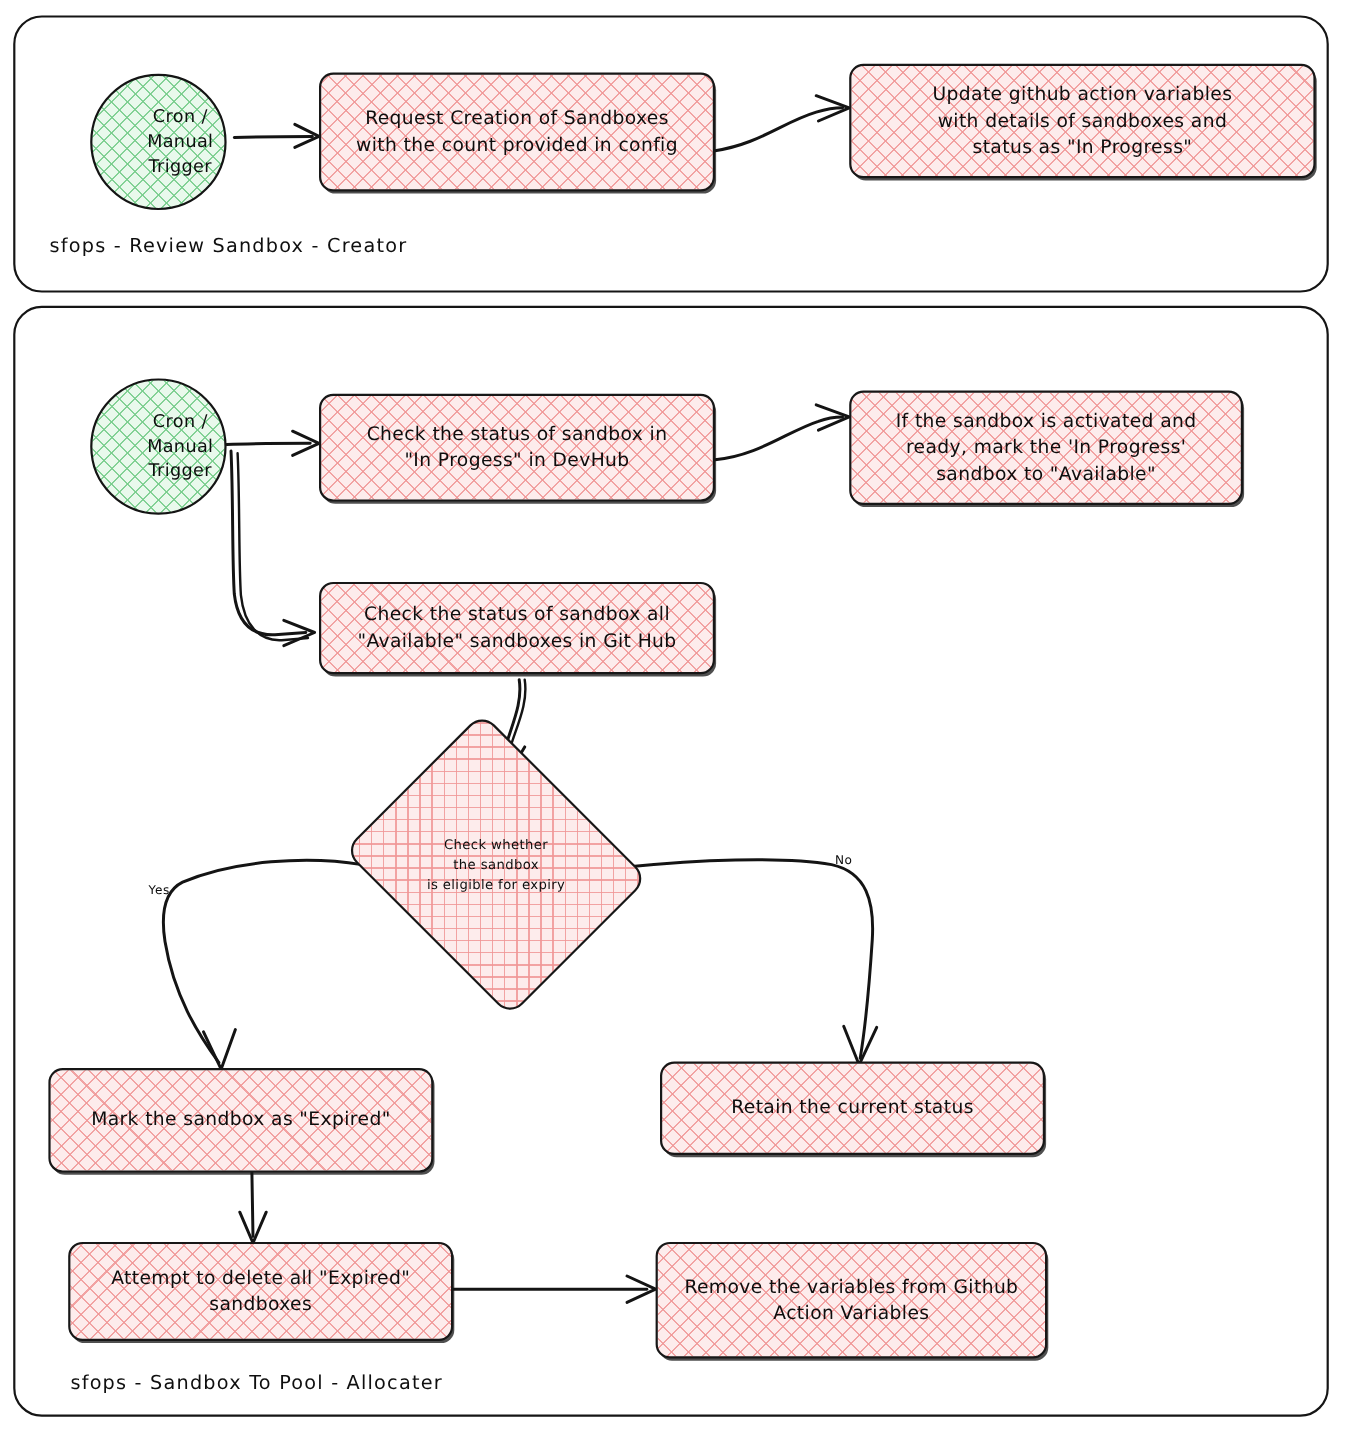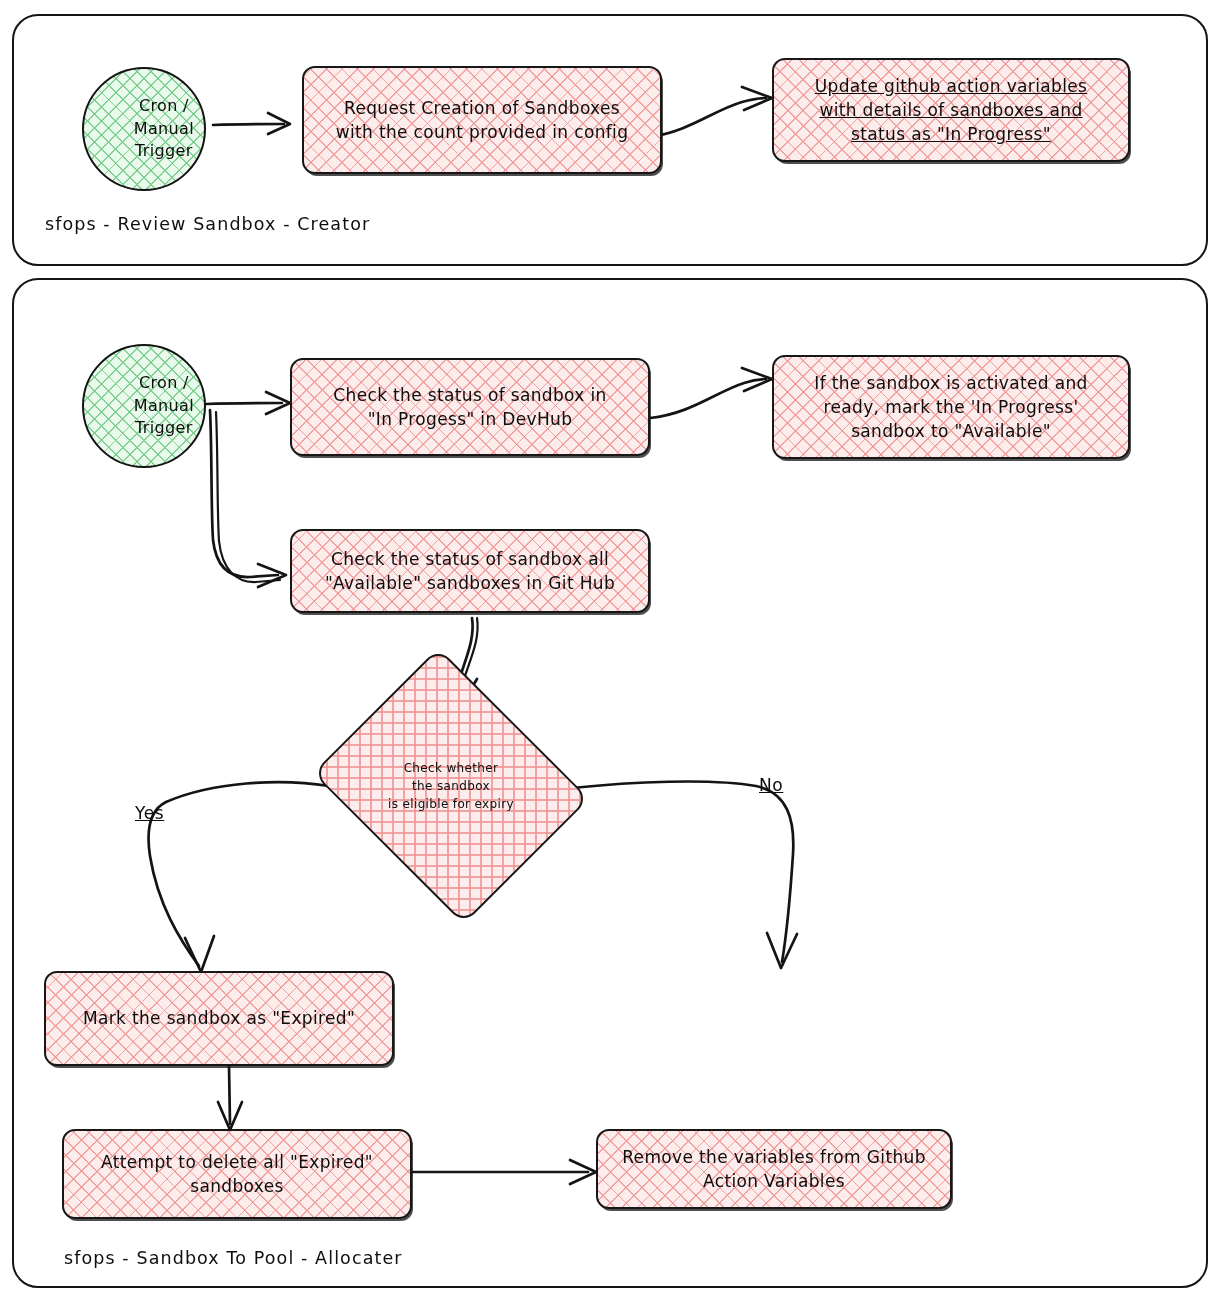--- a/index.html
+++ b/index.html
@@ -78,25 +78,24 @@
     transform:rotate(45deg);
     border:2.5px solid #171717;
     border-radius:16px;
     box-sizing:border-box;
     z-index:1;
   }
   .diamond .txt{font-size:12px;line-height:1.5;}
 
   .edge-label{
     position:absolute;
-    font-size:17px;
+    font-size:11px;
     color:#0c0c0c;
     letter-spacing:.6px;
     pointer-events:auto;
-    text-decoration:underline;
   }
 
   path.edge{fill:none;stroke:#141414;stroke-width:2.7;stroke-linecap:round;stroke-linejoin:round;}
   path.edge-thin{fill:none;stroke:#141414;stroke-width:2.2;stroke-linecap:round;}
 </style>
 </head>
 <body>
 
 <div id="stage">
 
@@ -144,26 +143,26 @@
   </svg>
 
   <div class="node-layer">
 
     <div class="node circle" style="left:82px;top:67px;width:124px;height:124px;">
       <div class="txt">Cron /
 Manual
 Trigger</div>
     </div>
 
-    <div class="node box" style="left:302px;top:66px;width:360px;height:108px;">
+    <div class="node box" style="left:290px;top:66px;width:360px;height:108px;">
       <div class="txt">Request Creation of Sandboxes
 with the count provided in config</div>
     </div>
 
-    <div class="node box" style="left:772px;top:58px;width:358px;height:104px;text-decoration:underline;">
+    <div class="node box" style="left:772px;top:58px;width:424px;height:104px;">
       <div class="txt">Update github action variables
 with details of sandboxes and
 status as "In Progress"</div>
     </div>
 
     <div class="node circle" style="left:82px;top:344px;width:124px;height:124px;">
       <div class="txt">Cron /
 Manual
 Trigger</div>
     </div>
@@ -188,27 +187,30 @@
       <div class="dia-shape"></div>
       <div class="txt">Check whether
 the sandbox
 is eligible for expiry</div>
     </div>
 
     <div class="node box" style="left:44px;top:971px;width:350px;height:95px;">
       <div class="txt">Mark the sandbox as "Expired"</div>
     </div>
 
+    <div class="node box" style="left:600px;top:965px;width:350px;height:85px;">
+      <div class="txt">Retain the current status</div>
+    </div>
 
     <div class="node box" style="left:62px;top:1129px;width:350px;height:90px;">
       <div class="txt">Attempt to delete all "Expired"
 sandboxes</div>
     </div>
 
-    <div class="node box" style="left:596px;top:1129px;width:356px;height:80px;">
+    <div class="node box" style="left:596px;top:1129px;width:356px;height:106px;">
       <div class="txt">Remove the variables from Github
 Action Variables</div>
     </div>
 
     <div class="edge-label" style="left:135px;top:803px;">Yes</div>
     <div class="edge-label" style="left:759px;top:775px;">No</div>
 
   </div>
 </div>
 

